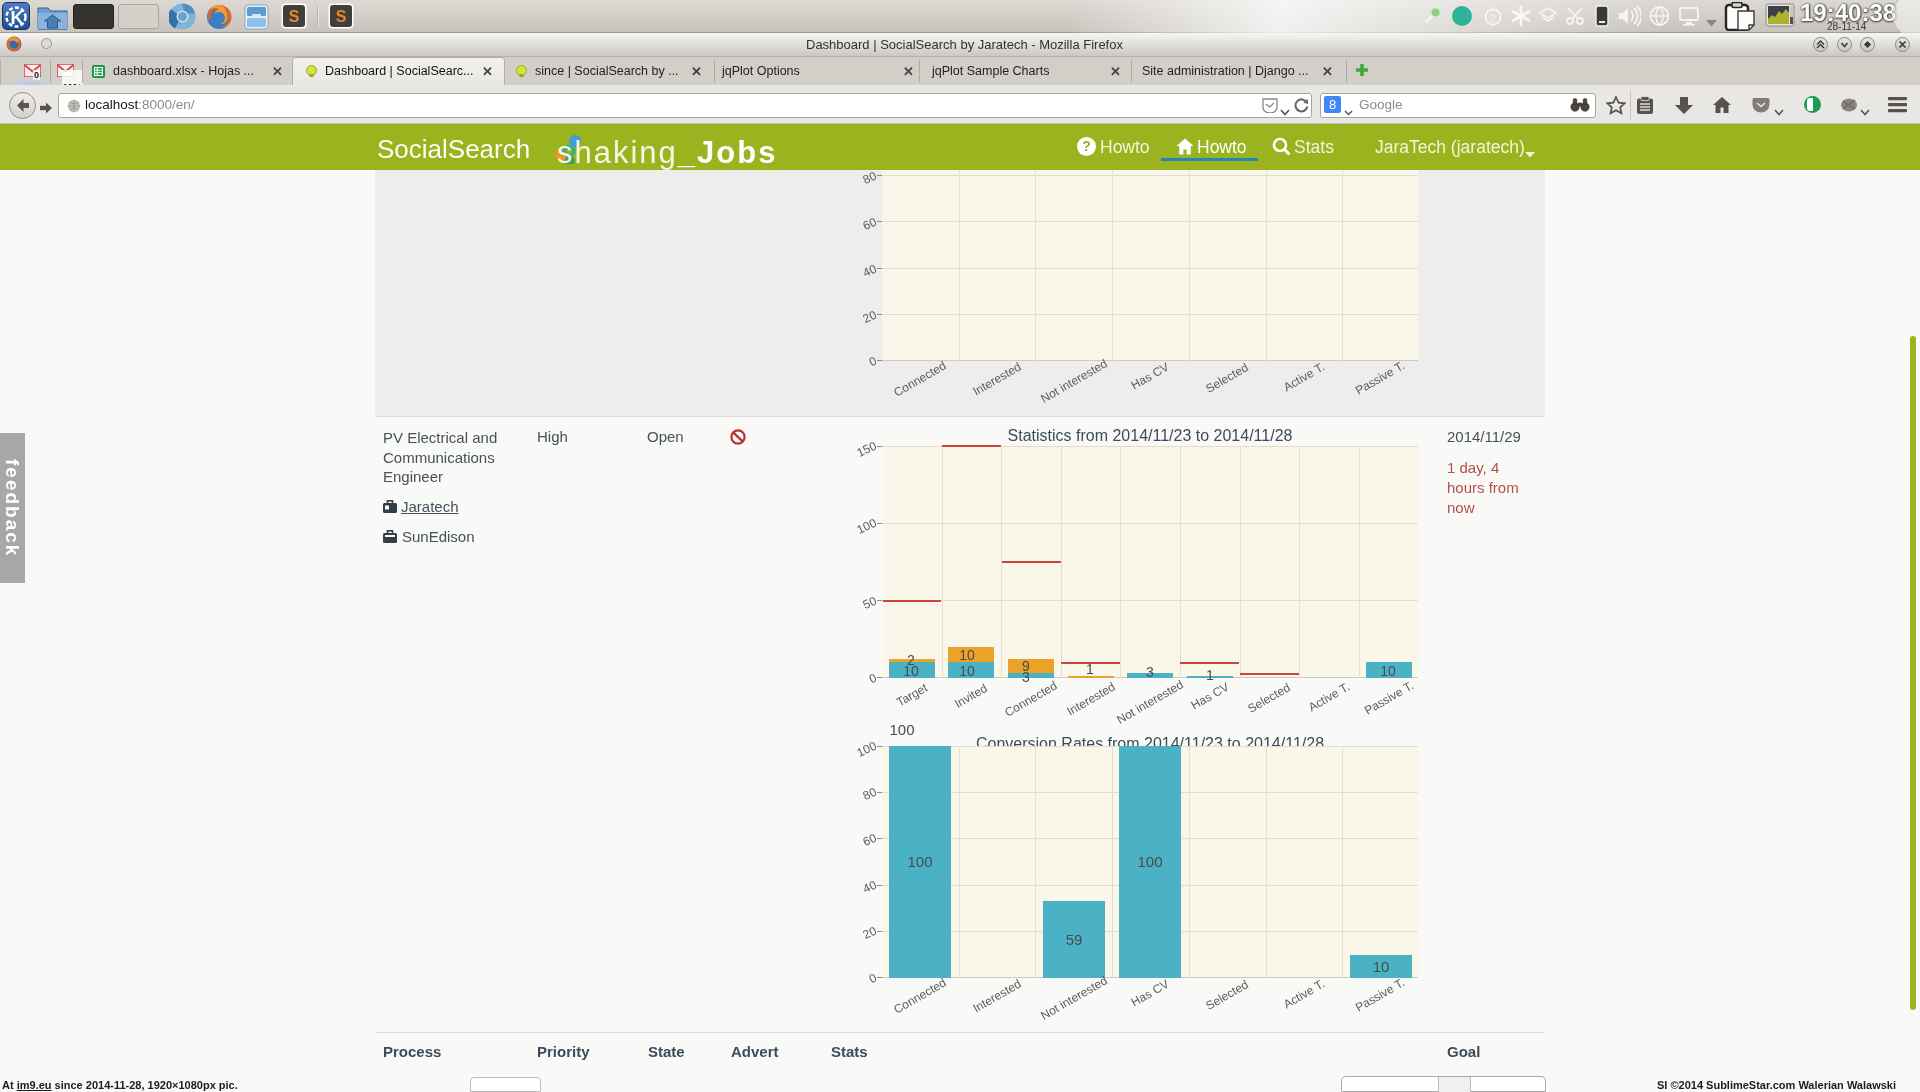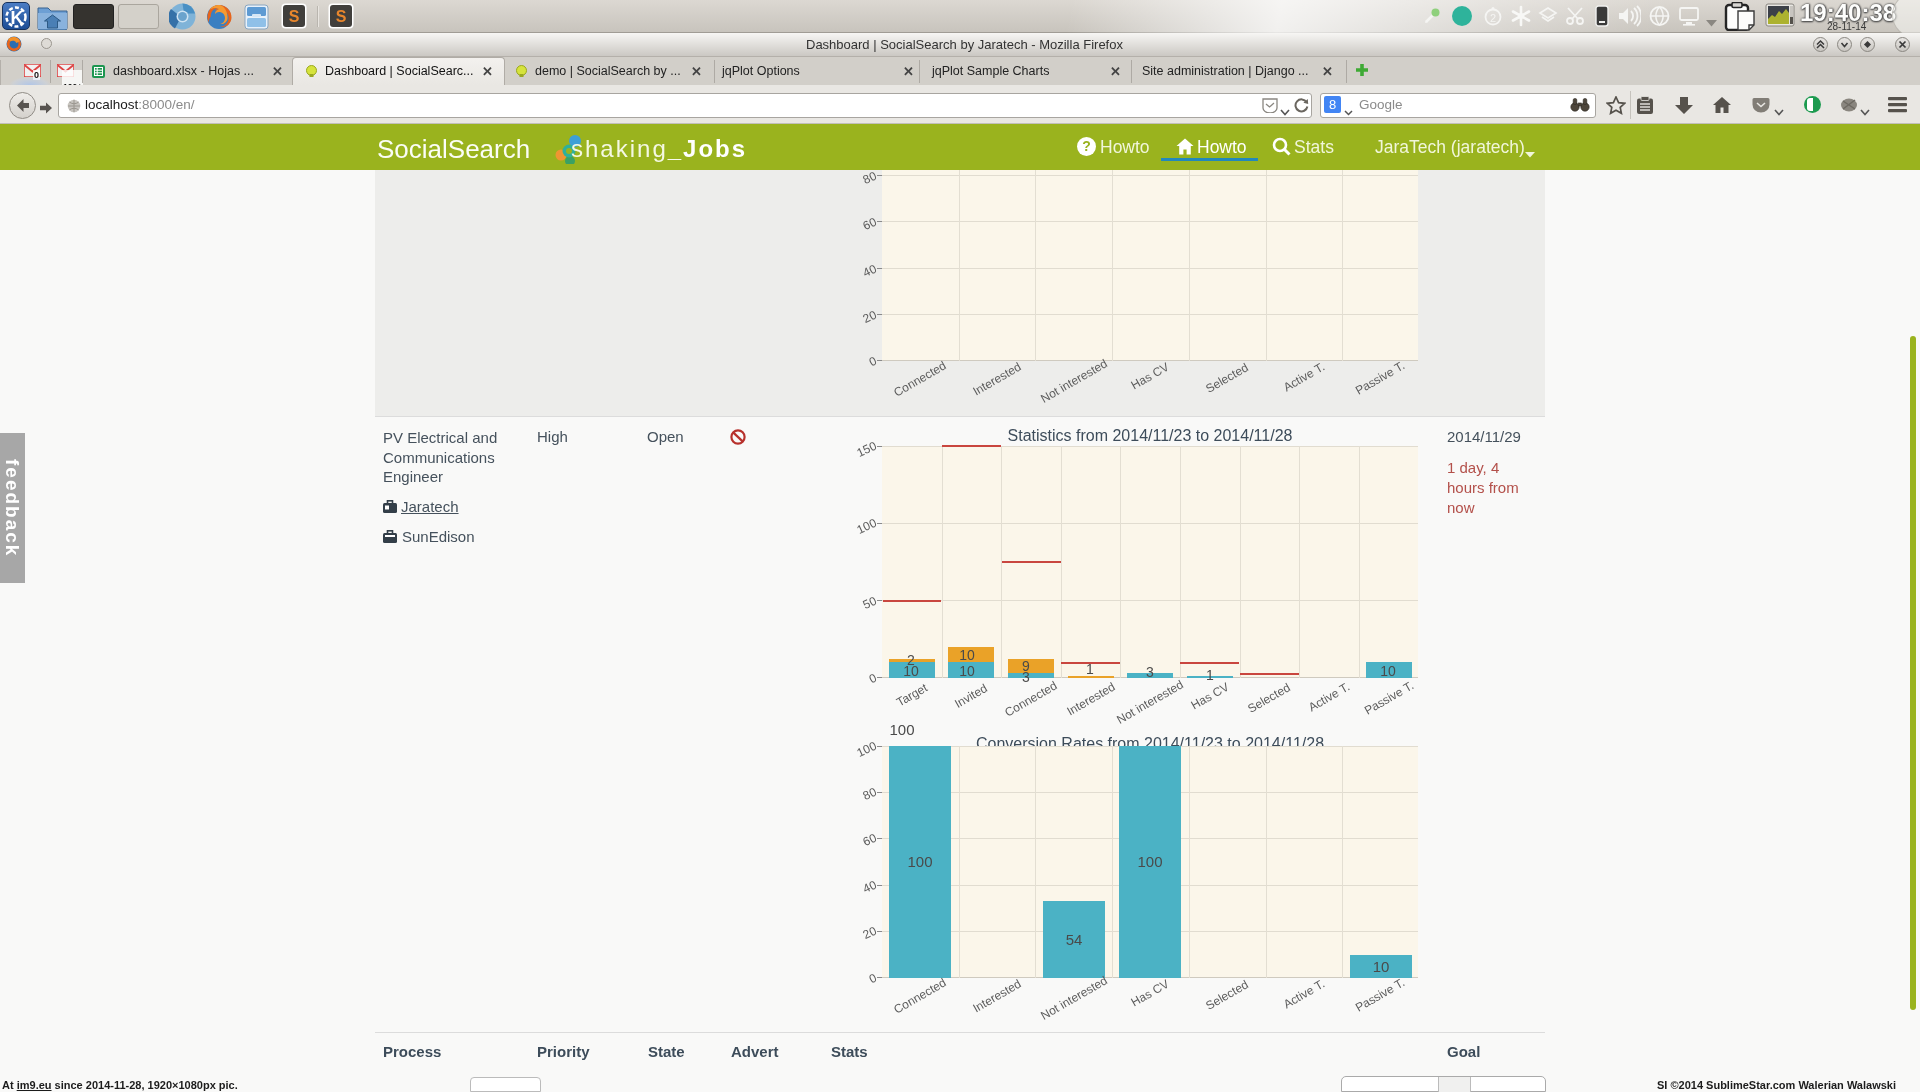--- a/index.html
+++ b/index.html
@@ -205,21 +205,21 @@
         <circle cx="6.5" cy="5.5" r="5" fill="#d6e33c" stroke="#9aa821" stroke-width="1"></circle>
         <rect x="4.5" y="9" width="4" height="3" fill="#9aa821"></rect>
       </svg></div>
   <div class="abs" style="left:325px;top:7px;width:150px;font-size:12.5px;color:#111;white-space:nowrap;overflow:hidden;">Dashboard | SocialSearc...</div>
   <div class="abs" style="left:482px;top:7px;font-size:13px;font-weight:bold;color:#444;">✕</div>
 
   <div class="abs" style="left:515px;top:7px;width:13px;height:13px;"><svg width="13" height="13">
         <circle cx="6.5" cy="5.5" r="5" fill="#d6e33c" stroke="#9aa821" stroke-width="1"></circle>
         <rect x="4.5" y="9" width="4" height="3" fill="#9aa821"></rect>
       </svg></div>
-  <div class="abs" style="left:535px;top:7px;width:152px;font-size:12.5px;color:#222;white-space:nowrap;overflow:hidden;">demo | SocialSearch by ...</div>
+  <div class="abs" style="left:535px;top:7px;width:152px;font-size:12.5px;color:#222;white-space:nowrap;overflow:hidden;">since | SocialSearch by ...</div>
   <div class="abs" style="left:691px;top:7px;font-size:13px;font-weight:bold;color:#444;">✕</div>
   <div class="abs" style="left:714px;top:3px;height:23px;width:1px;background:#aeaaa4;"></div>
 
   <div class="abs" style="left:722px;top:7px;font-size:12.5px;color:#222;">jqPlot Options</div>
   <div class="abs" style="left:903px;top:7px;font-size:13px;font-weight:bold;color:#444;">✕</div>
   <div class="abs" style="left:919px;top:3px;height:23px;width:1px;background:#aeaaa4;"></div>
 
   <div class="abs" style="left:932px;top:7px;font-size:12.5px;color:#222;">jqPlot Sample Charts</div>
   <div class="abs" style="left:1110px;top:7px;font-size:13px;font-weight:bold;color:#444;">✕</div>
   <div class="abs" style="left:1131px;top:3px;height:23px;width:1px;background:#aeaaa4;"></div>
@@ -332,21 +332,21 @@
 
   <div class="abs" style="left:554px;top:8px;width:30px;height:32px;">
     <svg width="30" height="32">
       <circle cx="21" cy="9" r="6" fill="#3d9fd6"></circle>
       <circle cx="7" cy="23" r="5.5" fill="#ef9532"></circle>
       <circle cx="16" cy="29" r="5" fill="#3aa164"></circle>
       <circle cx="15" cy="19" r="6.5" fill="#2fb09a"></circle>
       <circle cx="15" cy="19" r="3" fill="#9ab31e"></circle>
     </svg>
   </div>
-  <div class="abs" style="left:571px;top:11px;font-size:24px;color:#f4f8e3;letter-spacing:2px;">shaking<span style="font-weight:bold;color:#fff;">_Jobs</span></div>
+  <div class="abs" style="left:557px;top:11px;font-size:31px;color:#f4f8e3;letter-spacing:2px;">shaking<span style="font-weight:bold;color:#fff;">_Jobs</span></div>
 
   <div class="abs" style="left:1077px;top:138px;"></div>
   <div class="abs" style="left:1077px;top:13px;width:19px;height:19px;border-radius:50%;background:#fff;color:#9ab31e;font-weight:bold;font-size:14px;text-align:center;line-height:19px;">?</div>
   <div class="abs" style="left:1100px;top:13px;font-size:17.5px;font-weight:300;color:#f1f6da;">Howto</div>
   <div class="abs" style="left:1176px;top:14px;"><svg width="18" height="17">
         <path d="M9,0.5 L0.5,8 h2.7 v8.5 h4.2 v-5 h3.2 v5 h4.2 V8 h2.7 z" fill="#fff"></path>
       </svg></div>
   <div class="abs" style="left:1197px;top:13px;font-size:17.5px;color:#ffffff;">Howto</div>
   <div class="abs" style="left:1161px;top:34px;width:97px;height:3px;background:#2288bb;"></div>
   <div class="abs" style="left:1272px;top:13px;"><svg width="19" height="19">
@@ -500,21 +500,21 @@
 <div class="tick" style="left:877px;top:792px;"></div>
 <div class="tick" style="left:877px;top:838px;"></div>
 <div class="tick" style="left:877px;top:885px;"></div>
 <div class="tick" style="left:877px;top:931px;"></div>
 <div class="tick" style="left:877px;top:977px;"></div>
 <div class="bar" style="left:889px;top:746px;width:62px;height:232px;background:#4bb2c5;"></div>
 <div class="bar" style="left:1043px;top:901px;width:62px;height:77px;background:#4bb2c5;"></div>
 <div class="bar" style="left:1119px;top:746px;width:62px;height:232px;background:#4bb2c5;"></div>
 <div class="bar" style="left:1350px;top:955px;width:62px;height:23px;background:#4bb2c5;"></div>
 <div class="pl" style="left:920px;top:861px;font-size:15px;">100</div>
-<div class="pl" style="left:1074px;top:939px;font-size:15px;">54</div>
+<div class="pl" style="left:1074px;top:939px;font-size:15px;">59</div>
 <div class="pl" style="left:1150px;top:861px;font-size:15px;">100</div>
 <div class="pl" style="left:1381px;top:966px;font-size:15px;">10</div>
 <div class="xl" style="left:920px;top:989px;">Connected</div>
 <div class="xl" style="left:997px;top:989px;">Interested</div>
 <div class="xl" style="left:1074px;top:991px;">Not interested</div>
 <div class="xl" style="left:1150px;top:986px;">Has CV</div>
 <div class="xl" style="left:1227px;top:988px;">Selected</div>
 <div class="xl" style="left:1304px;top:987px;">Active T.</div>
 <div class="xl" style="left:1380px;top:988px;">Passive T.</div>
 

